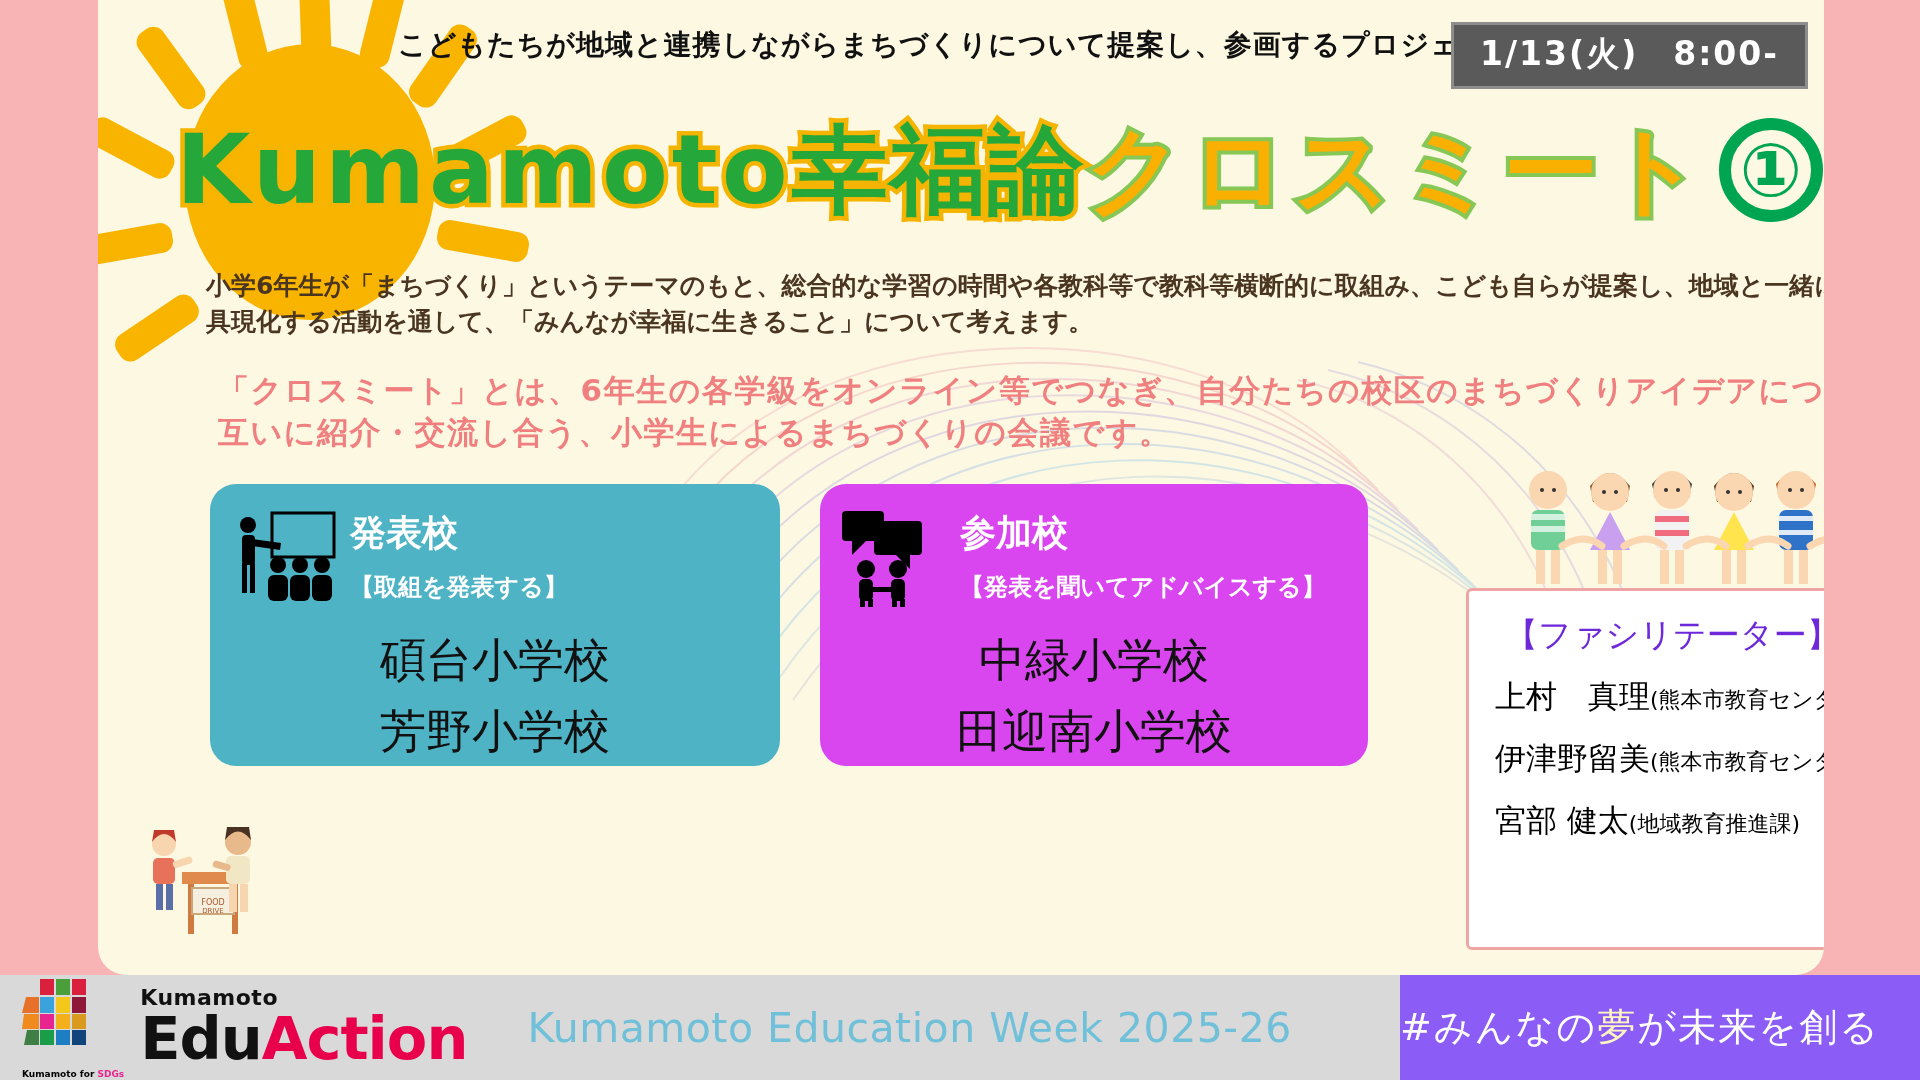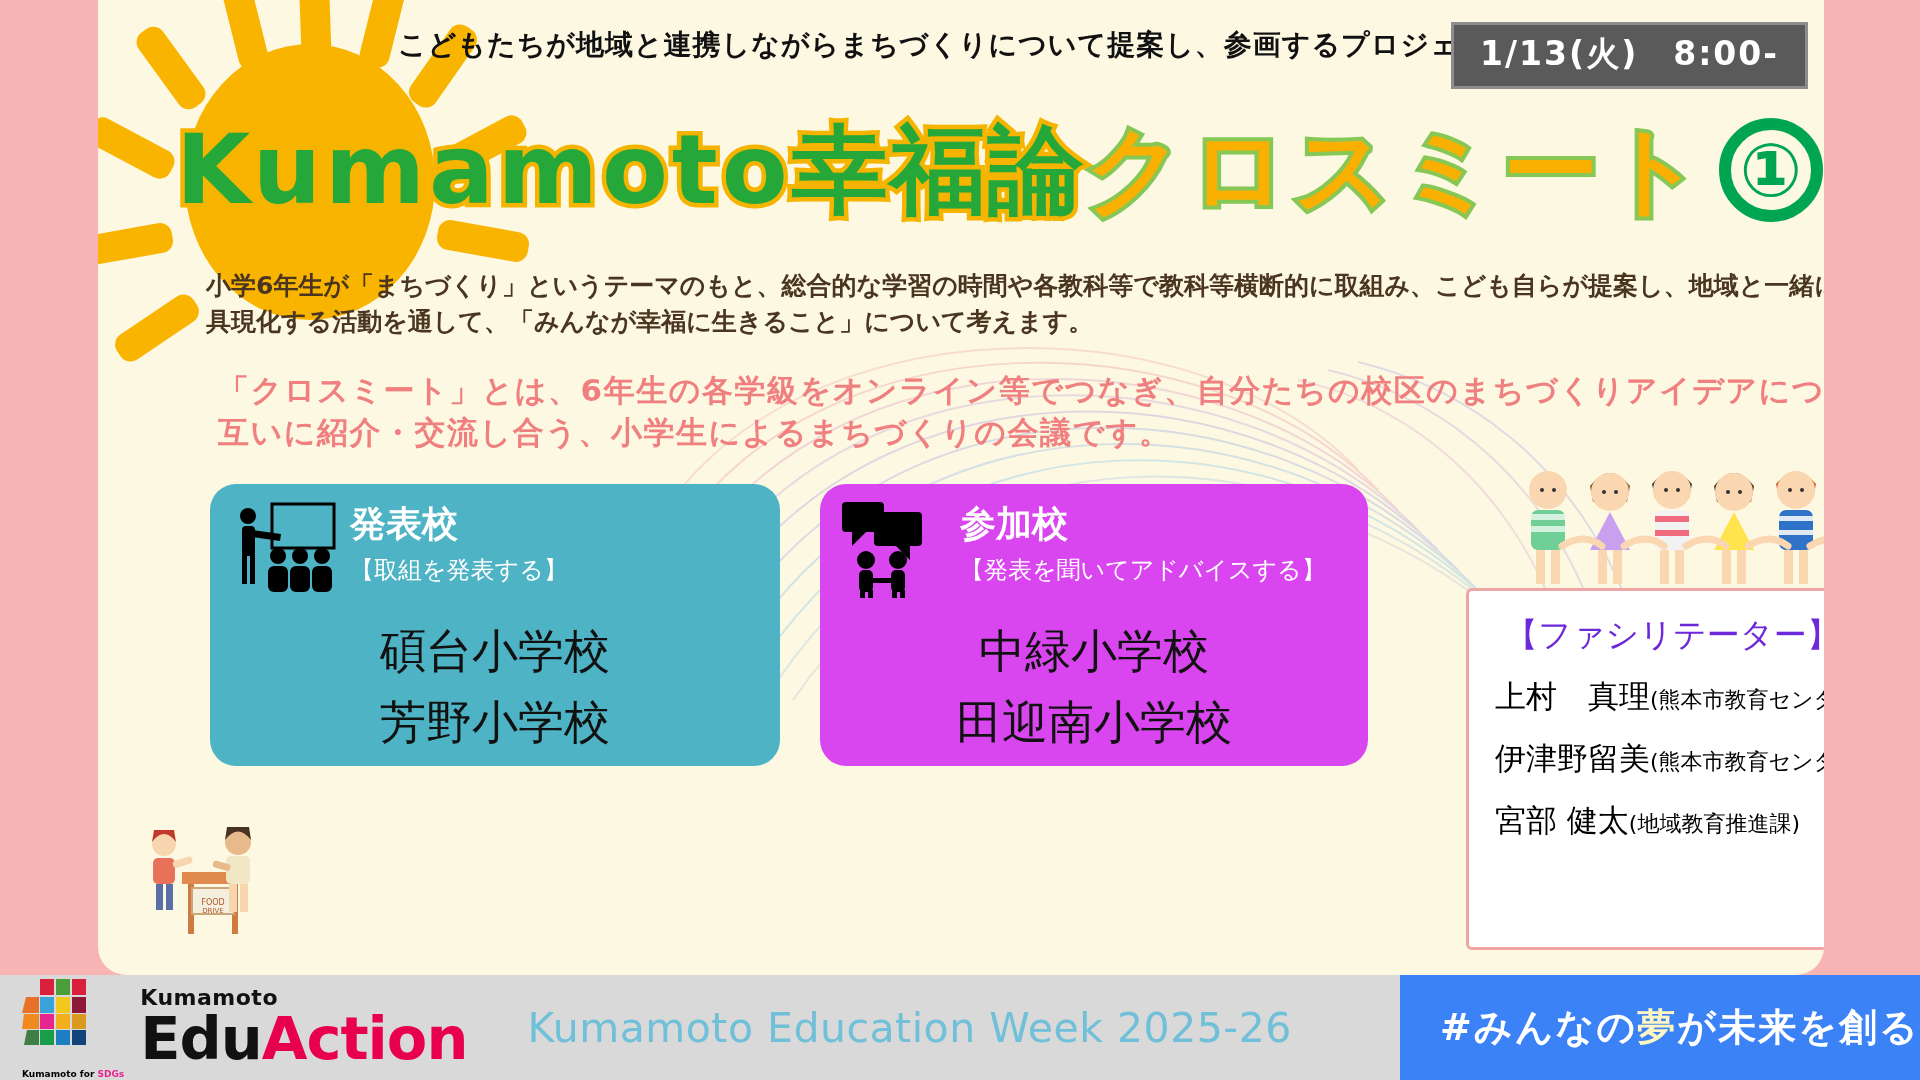--- a/index.html
+++ b/index.html
@@ -86,25 +86,25 @@
   }
   .pinknote div { white-space: nowrap; }
 
   
   .card {
     position: absolute; border-radius: 26px; color: #000;
   }
   .card-teal { left: 112px; top: 484px; width: 570px; height: 282px; background: #4eb3c4; }
   .card-pink { left: 722px; top: 484px; width: 548px; height: 282px; background: #d946ef; }
 
-  .card-head { display: flex; align-items: flex-start; padding: 14px 0 0 18px; }
+  .card-head { display: flex; align-items: flex-start; padding: 23px 0 0 18px; }
   .card-icon { width: 112px; height: 100px; flex: 0 0 112px; }
   .card-headtext { padding-left: 10px; padding-top: 6px; }
   .card-title { font-size: 36px; font-weight: bold; color: #fff; line-height: 1.1; }
-  .card-sub { font-size: 24px; font-weight: normal; color: #fff; margin-top: 10px; white-space: nowrap; }
+  .card-sub { font-size: 24px; font-weight: bold; color: #fff; margin-top: 18px; white-space: nowrap; }
   .card-schools { text-align: center; margin-top: 18px; }
   .card-school { font-size: 46px; line-height: 1.55; color: #111; }
 
   
   .facil {
     position: absolute; left: 1368px; top: 588px; width: 478px; height: 362px;
     background: #fff; border: 3px solid #f0a5a5; border-radius: 6px;
     padding: 22px 26px;
   }
   .facil-title { font-size: 33px; font-weight: normal; color: #6d28d9; margin-bottom: 18px; padding-left: 10px; }
@@ -126,23 +126,23 @@
   .sdg-label { font-size: 9px; font-weight: bold; color: #000; text-align: center; margin-top: 18px; }
   .sdg-label span { color: #f0a; }
   .eduaction { padding-left: 16px; line-height: 1; }
   .ea-small { font-size: 22px; font-weight: bold; color: #111; letter-spacing: .5px; }
   .ea-big { font-size: 59px; font-weight: bold; letter-spacing: -1px; }
   .ea-big .edu { color: #111; }
   .ea-big .action { color: #e8004c; }
   .kew { flex: 1; text-align: left; padding-left: 60px;
          font-size: 41px; color: #6fc0d8; letter-spacing: 0.5px; }
   .hashbox {
-    width: 520px; height: 105px; background: #3b82f6;
-    display: flex; align-items: center; justify-content: flex-end;
-    font-size: 38px; color: #fff; font-weight: bold; letter-spacing: 2px;
+    width: 520px; height: 105px; background: #8b5cf6;
+    display: flex; align-items: center; justify-content: flex-start;
+    font-size: 38px; color: #fff; font-weight: normal; letter-spacing: 2px;
   }
   .hashbox .dream { color: #fdf6c0; }
 </style>
 </head>
 <body>
 
 <div id="slide">
 
   <div class="cream">
 

